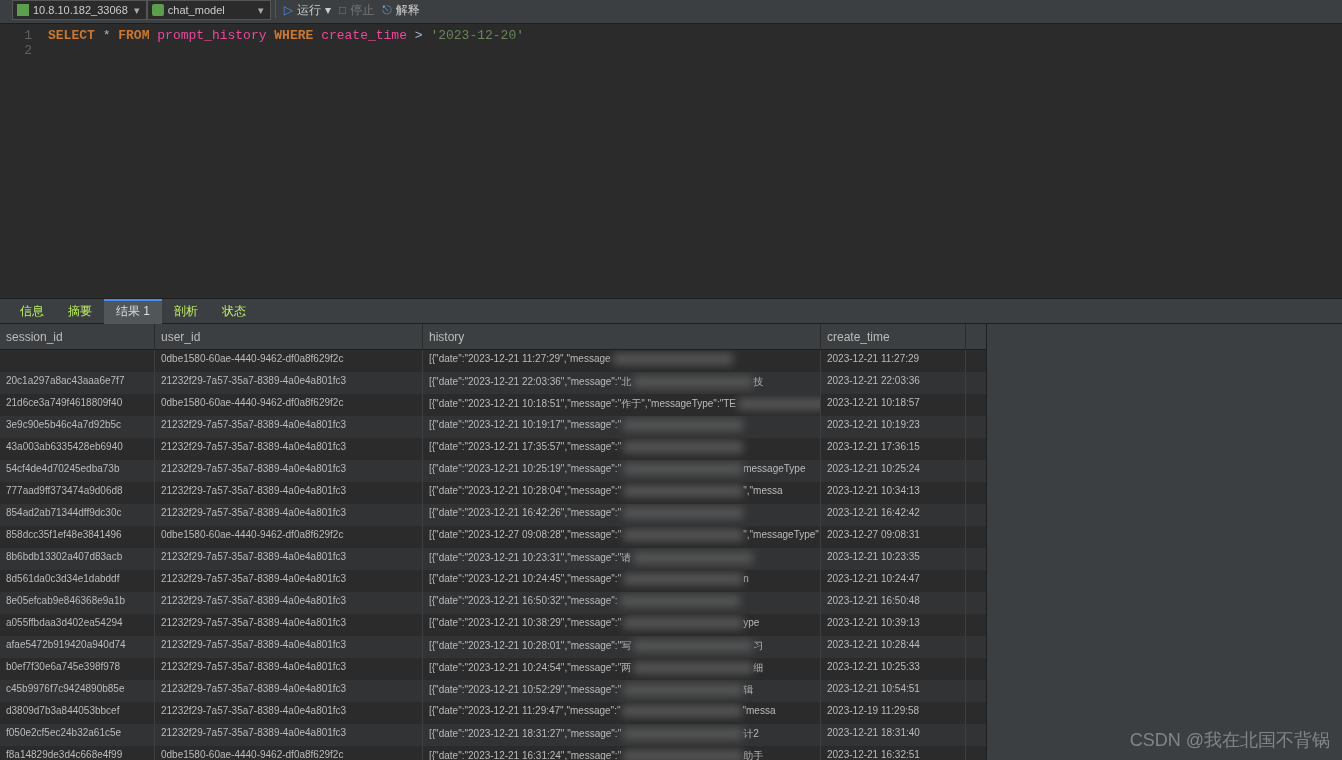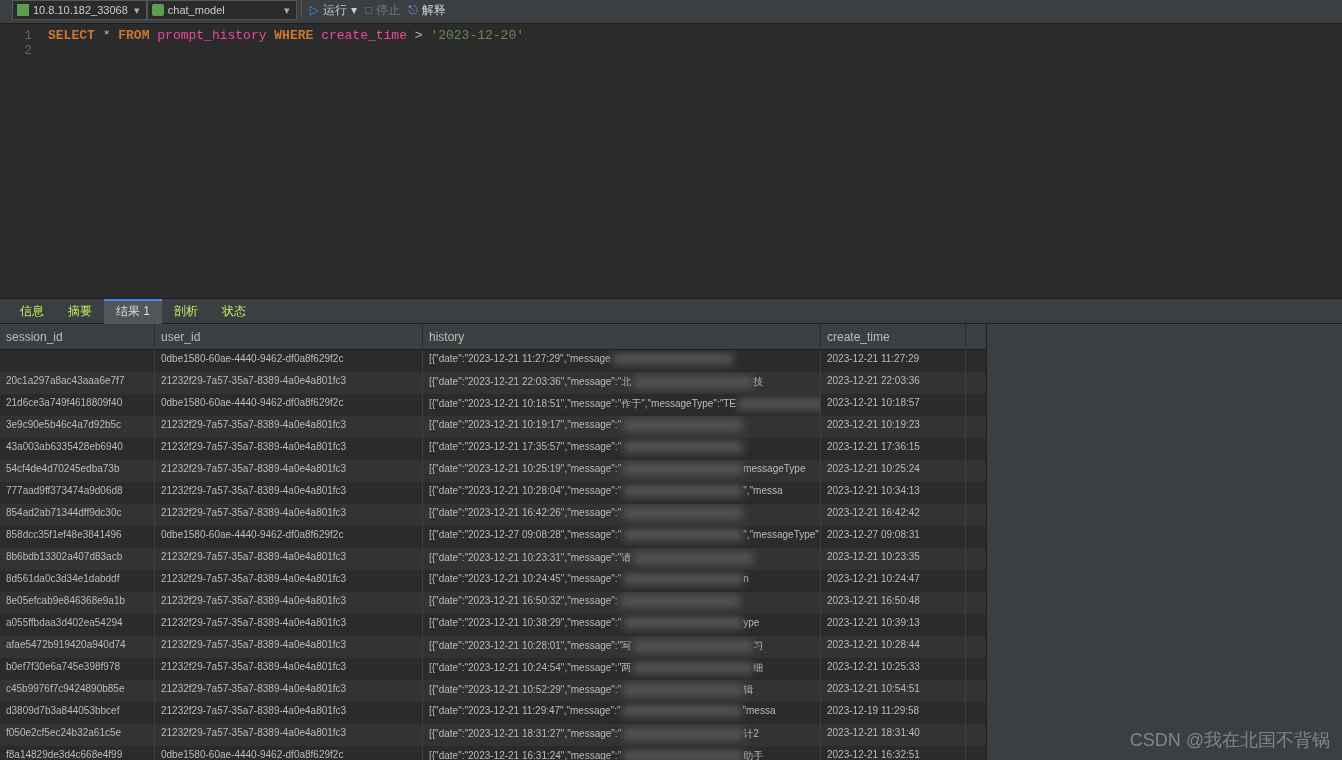--- a/index.html
+++ b/index.html
@@ -145,21 +145,21 @@
 <div class="toolbar">
   <div class="combo">
     <span class="icon-sq">
       <svg viewBox="0 0 12 12">
           <rect width="12" height="12" fill="#5b9e4d"></rect>
         </svg>
     </span>
     <span>10.8.10.182_33068</span>
     <span class="chev">▾</span>
   </div>
-  <div class="combo" style="width:150px">
+  <div class="combo" style="width:124px">
     <span class="icon-sq">
       <svg viewBox="0 0 12 12">
           <rect width="12" height="12" fill="#5b9e4d" rx="2"></rect>
         </svg>
     </span>
     <span>chat_model</span>
     <span class="chev" style="margin-left:auto">▾</span>
   </div>
   <div class="divider-v"></div>
   <div class="tool-btn">

